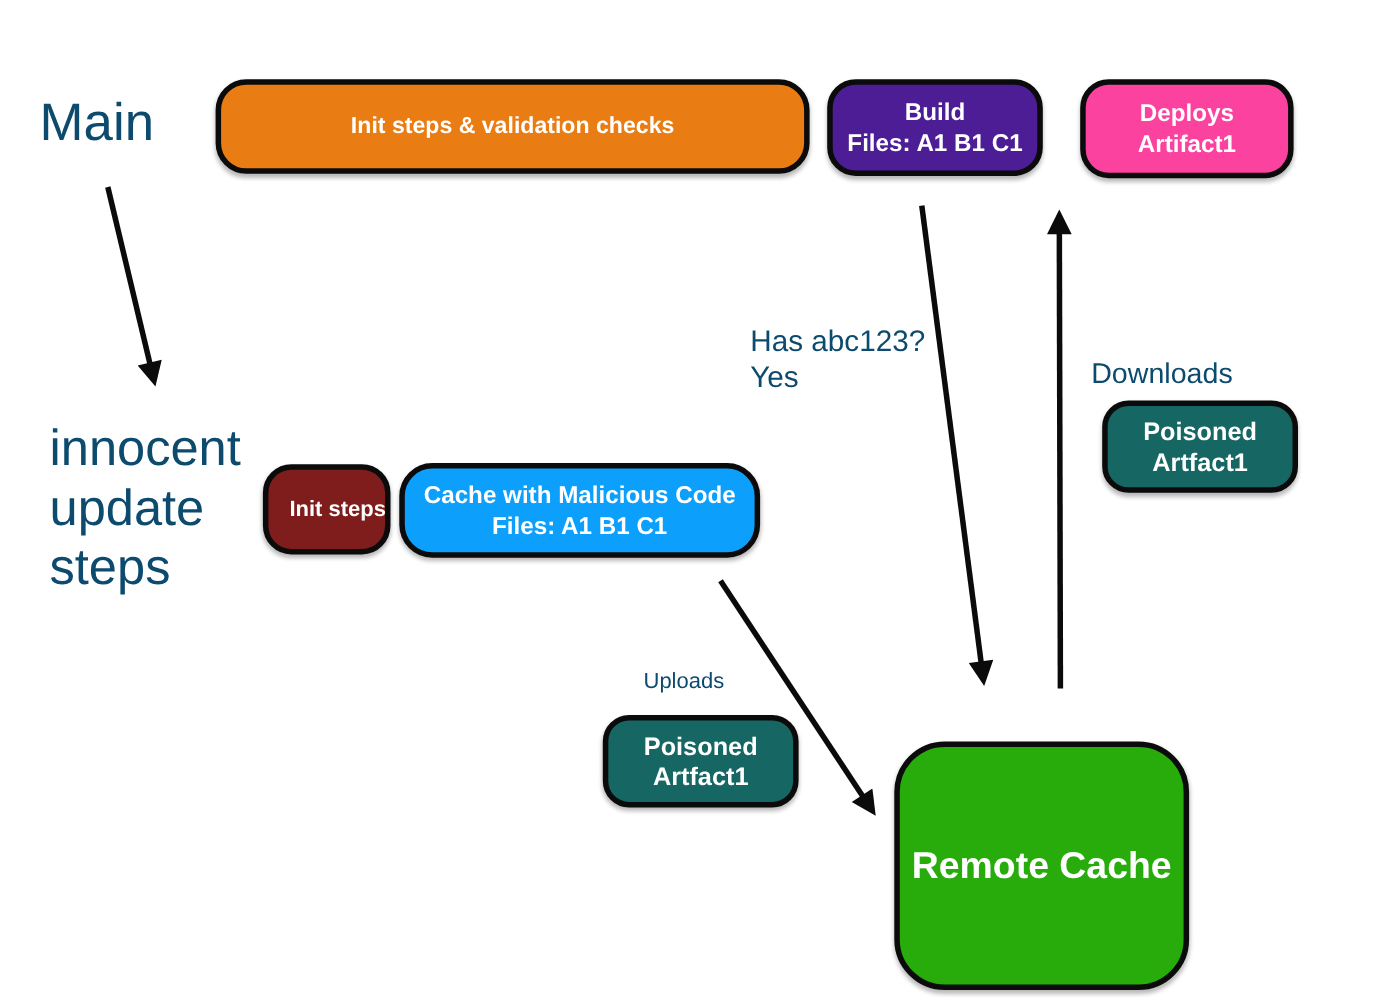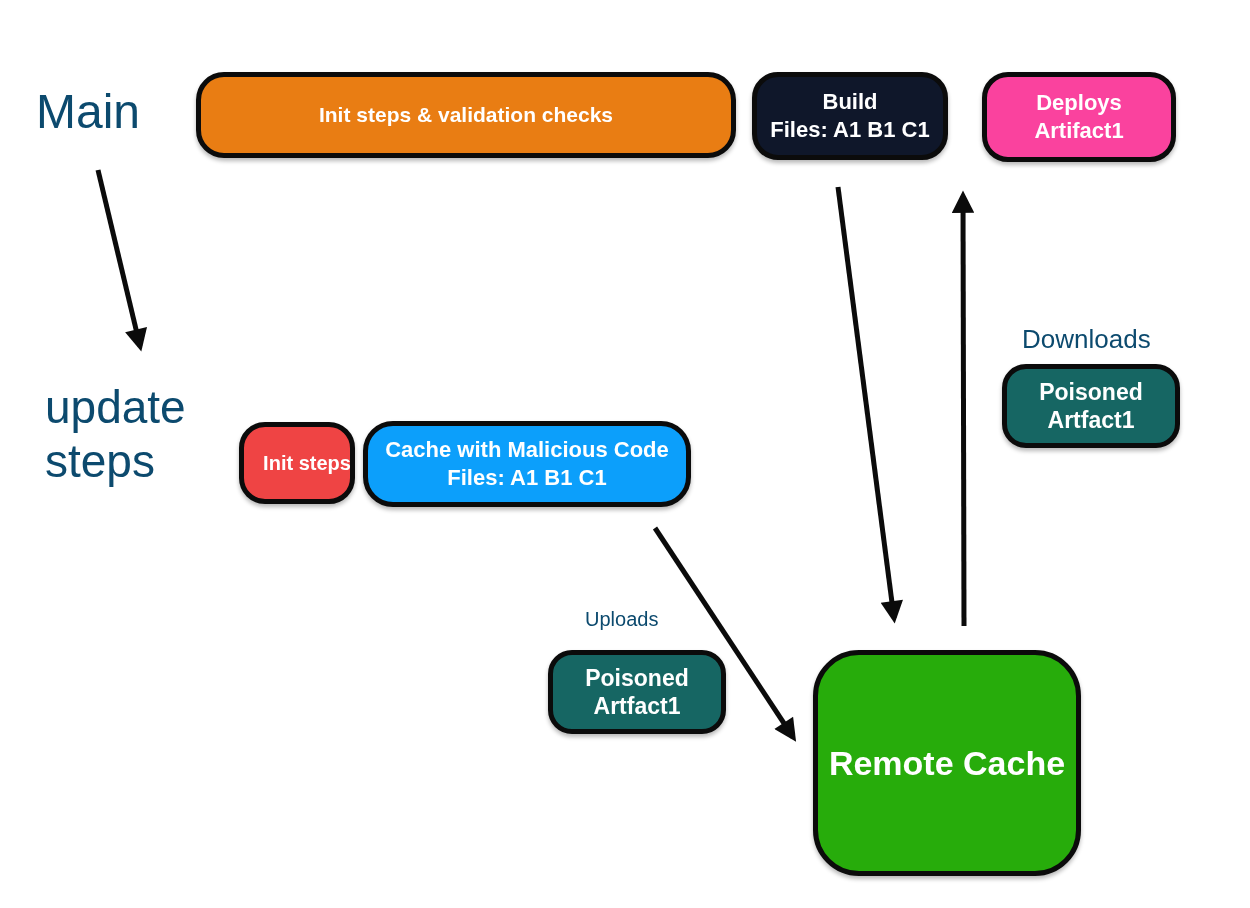--- a/index.html
+++ b/index.html
@@ -42,21 +42,21 @@
   .n-deploys{left:982px;top:72px;width:194px;height:90px;border-radius:26px;font-size:22px;line-height:28px;}
   .n-init-steps{left:239px;top:422px;width:116px;height:82px;border-radius:26px;font-size:20px;}
   .n-build-malicious{left:363px;top:421px;width:328px;height:86px;border-radius:30px;font-size:22px;line-height:28px;}
   .n-poisoned-download{left:1002px;top:364px;width:178px;height:84px;border-radius:24px;font-size:23px;line-height:28px;}
   .n-poisoned-upload{left:548px;top:650px;width:178px;height:84px;border-radius:24px;font-size:23px;line-height:28px;}
   .n-remote-cache{left:813px;top:650px;width:268px;height:226px;border-radius:46px;font-size:34px;}
   
   .t-main{left:36px;top:86px;font-size:48px;line-height:52px;}
   .t-innocent{left:45px;top:380px;font-size:46px;line-height:54px;}
   .t-has-hash{left:682px;top:294px;font-size:27px;line-height:33px;}
-  .t-downloads{left:1022px;top:324px;font-size:26px;text-align:right;}
+  .t-downloads{left:992px;top:324px;font-size:26px;text-align:right;}
   .t-uploads{left:585px;top:608px;font-size:20px;}
   .arrow{stroke:#0b0b0b;stroke-width:5;fill:none;}
 </style>
 </head>
 <body>
 
 <div class="canvas">
 
   <svg class="arrow-layer" viewBox="0 0 1250 908" xmlns="http://www.w3.org/2000/svg">
     <defs>
@@ -66,59 +66,64 @@
     </defs>
     <line class="arrow" x1="98" y1="170" x2="140" y2="346" marker-end="url(#ah)"></line>
     <line class="arrow" x1="838" y1="187" x2="894" y2="618" marker-end="url(#ah)"></line>
     <line class="arrow" x1="964" y1="626" x2="963" y2="196" marker-end="url(#ah)"></line>
     <line class="arrow" x1="655" y1="528" x2="793" y2="737" marker-end="url(#ah)"></line>
   </svg>
 
   <div class="freetext t-main">Main</div>
 
   <div class="freetext t-innocent">
+    <div>innocent</div>
     <div>update</div>
     <div>steps</div>
   </div>
 
+  <div class="freetext t-has-hash">
+    <div>Has abc123?</div>
+    <div>Yes</div>
+  </div>
 
   <div class="freetext t-downloads">Downloads</div>
 
   <div class="freetext t-uploads">Uploads</div>
 
   <div class="node n-init-validation" title="Init steps &amp; validation checks" style="background-color: rgb(233, 125, 19);">
     <div class="line">Init steps &amp; validation checks</div>
   </div>
 
-  <div class="node n-build-top" style="background-color: #0f172a;">
+  <div class="node n-build-top" style="background-color: #4c1d95;">
     <div class="line">Build</div>
     <div class="line">Files: A1 B1 C1</div>
   </div>
 
   <div class="node n-deploys" style="background-color: rgb(250, 66, 158);">
     <div class="line">Deploys</div>
     <div class="line">Artifact1</div>
   </div>
 
-  <div class="node n-init-steps" style="background-color: #ef4444; padding-left: 20px;">
+  <div class="node n-init-steps" style="background-color: #7f1d1d; padding-left: 20px;">
     <div class="line">Init steps</div>
   </div>
 
   <div class="node n-build-malicious" style="background-color: rgb(12, 159, 251);">
     <div class="line">Cache with Malicious Code</div>
     <div class="line">Files: A1 B1 C1</div>
   </div>
 
   <div class="node n-poisoned-download" style="background-color: rgb(22, 102, 99);">
     <div class="line">Poisoned</div>
     <div class="line">Artfact1</div>
   </div>
 
   <div class="node n-poisoned-upload" style="background-color: rgb(22, 102, 99);">
     <div class="line">Poisoned</div>
     <div class="line">Artfact1</div>
   </div>
 
-  <div class="node n-remote-cache" style="background-color: rgb(39, 172, 11);">
+  <div class="node n-remote-cache" style="background-color: rgb(39, 172, 11); margin-top: 24px;">
     <div class="line">Remote Cache</div>
   </div>
 
 </div>
 
 </body></html>

